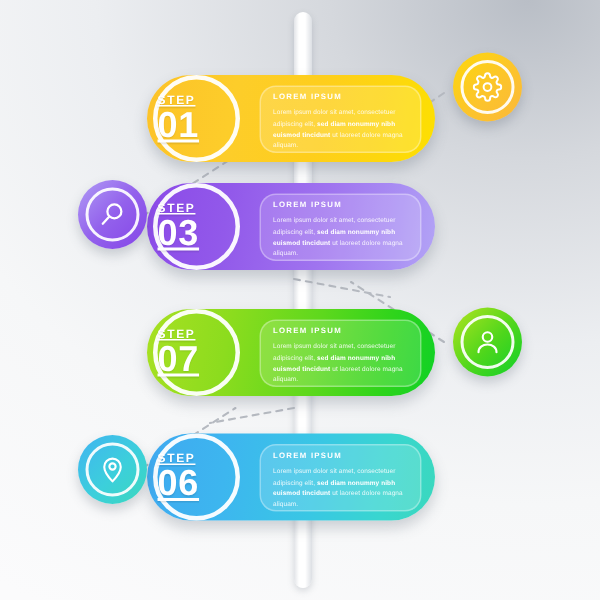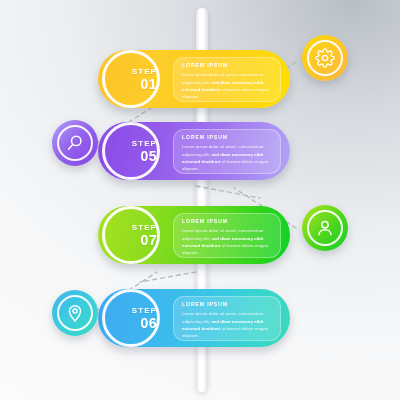--- a/index.html
+++ b/index.html
@@ -47,31 +47,32 @@
   .bar.g2 { background:linear-gradient(100deg,#a8e022 0%,#8cdc1e 28%,#5ed81d 58%,#2ed41b 82%,#0fd126 100%); }
   .bar.g3 { background:linear-gradient(100deg,#3fa9f0 0%,#3db6ef 28%,#39c7e4 58%,#39d6cf 82%,#3ad8bd 100%); }
 
   
   .step-circle {
     position:absolute;
     top:6px; left:102px;
     width:58px; height:58px;
     border-radius:50%;
     display:flex; flex-direction:column;
-    align-items:flex-end; justify-content:center;
+    align-items:flex-start; justify-content:center;
     border:3px solid rgba(255,255,255,.95);
     color:#fff;
     box-shadow:inset 0 0 0 4px rgba(255,255,255,0);
+    text-decoration:underline;
   }
   .step-circle .s-word {
     font-size:8px; font-weight:bold; letter-spacing:1.1px; line-height:1;
     margin-bottom:1px; text-shadow:0 1px 1px rgba(0,0,0,.10);
   }
   .step-circle .s-num {
-    font-size:14px; font-weight:bold; line-height:1; letter-spacing:.5px;
+    font-size:24px; font-weight:bold; line-height:1; letter-spacing:.5px;
     text-shadow:0 1px 1px rgba(0,0,0,.10);
   }
 
   
   .text-panel {
     position:absolute;
     top:13px; left:173px;
     width:108px; height:45px;
     border-radius:11px;
     background:rgba(255,255,255,.16);
@@ -145,21 +146,21 @@
   <svg viewBox="0 0 24 24" fill="none" stroke="#ffffff" stroke-width="1.6" stroke-linecap="round" stroke-linejoin="round">
     <circle cx="12" cy="12" r="3.1"></circle>
     <path d="M19.4 15a1.65 1.65 0 00.33 1.82l.06.06a2 2 0 11-2.83 2.83l-.06-.06a1.65 1.65 0 00-1.82-.33 1.65 1.65 0 00-1 1.51V21a2 2 0 11-4 0v-.09A1.65 1.65 0 008.6 19.4a1.65 1.65 0 00-1.82.33l-.06.06a2 2 0 11-2.83-2.83l.06-.06A1.65 1.65 0 004.6 15a1.65 1.65 0 00-1.51-1H3a2 2 0 110-4h.09A1.65 1.65 0 004.6 8.6a1.65 1.65 0 00-.33-1.82l-.06-.06a2 2 0 112.83-2.83l.06.06A1.65 1.65 0 009 4.6a1.65 1.65 0 001-1.51V3a2 2 0 114 0v.09a1.65 1.65 0 001 1.51 1.65 1.65 0 001.82-.33l.06-.06a2 2 0 112.83 2.83l-.06.06A1.65 1.65 0 0019.4 9V9a1.65 1.65 0 001.51 1H21a2 2 0 110 4h-.09a1.65 1.65 0 00-1.51 1z"></path>
   </svg>
 </div>
 
 <div class="step-row" id="row-1">
   <div class="bar g1"></div>
   <div class="step-circle">
     <span class="s-word">STEP</span>
-    <span class="s-num">05</span>
+    <span class="s-num">03</span>
   </div>
   <div class="text-panel">
     <div class="tp-title">LOREM IPSUM</div>
     <div class="tp-body">
       <span>Lorem ipsum dolor sit amet, consectetuer adipiscing elit,</span>
       <b>sed diam nonummy nibh euismod tincidunt</b>
       <span>ut laoreet dolore magna aliquam.</span>
     </div>
   </div>
 </div>

